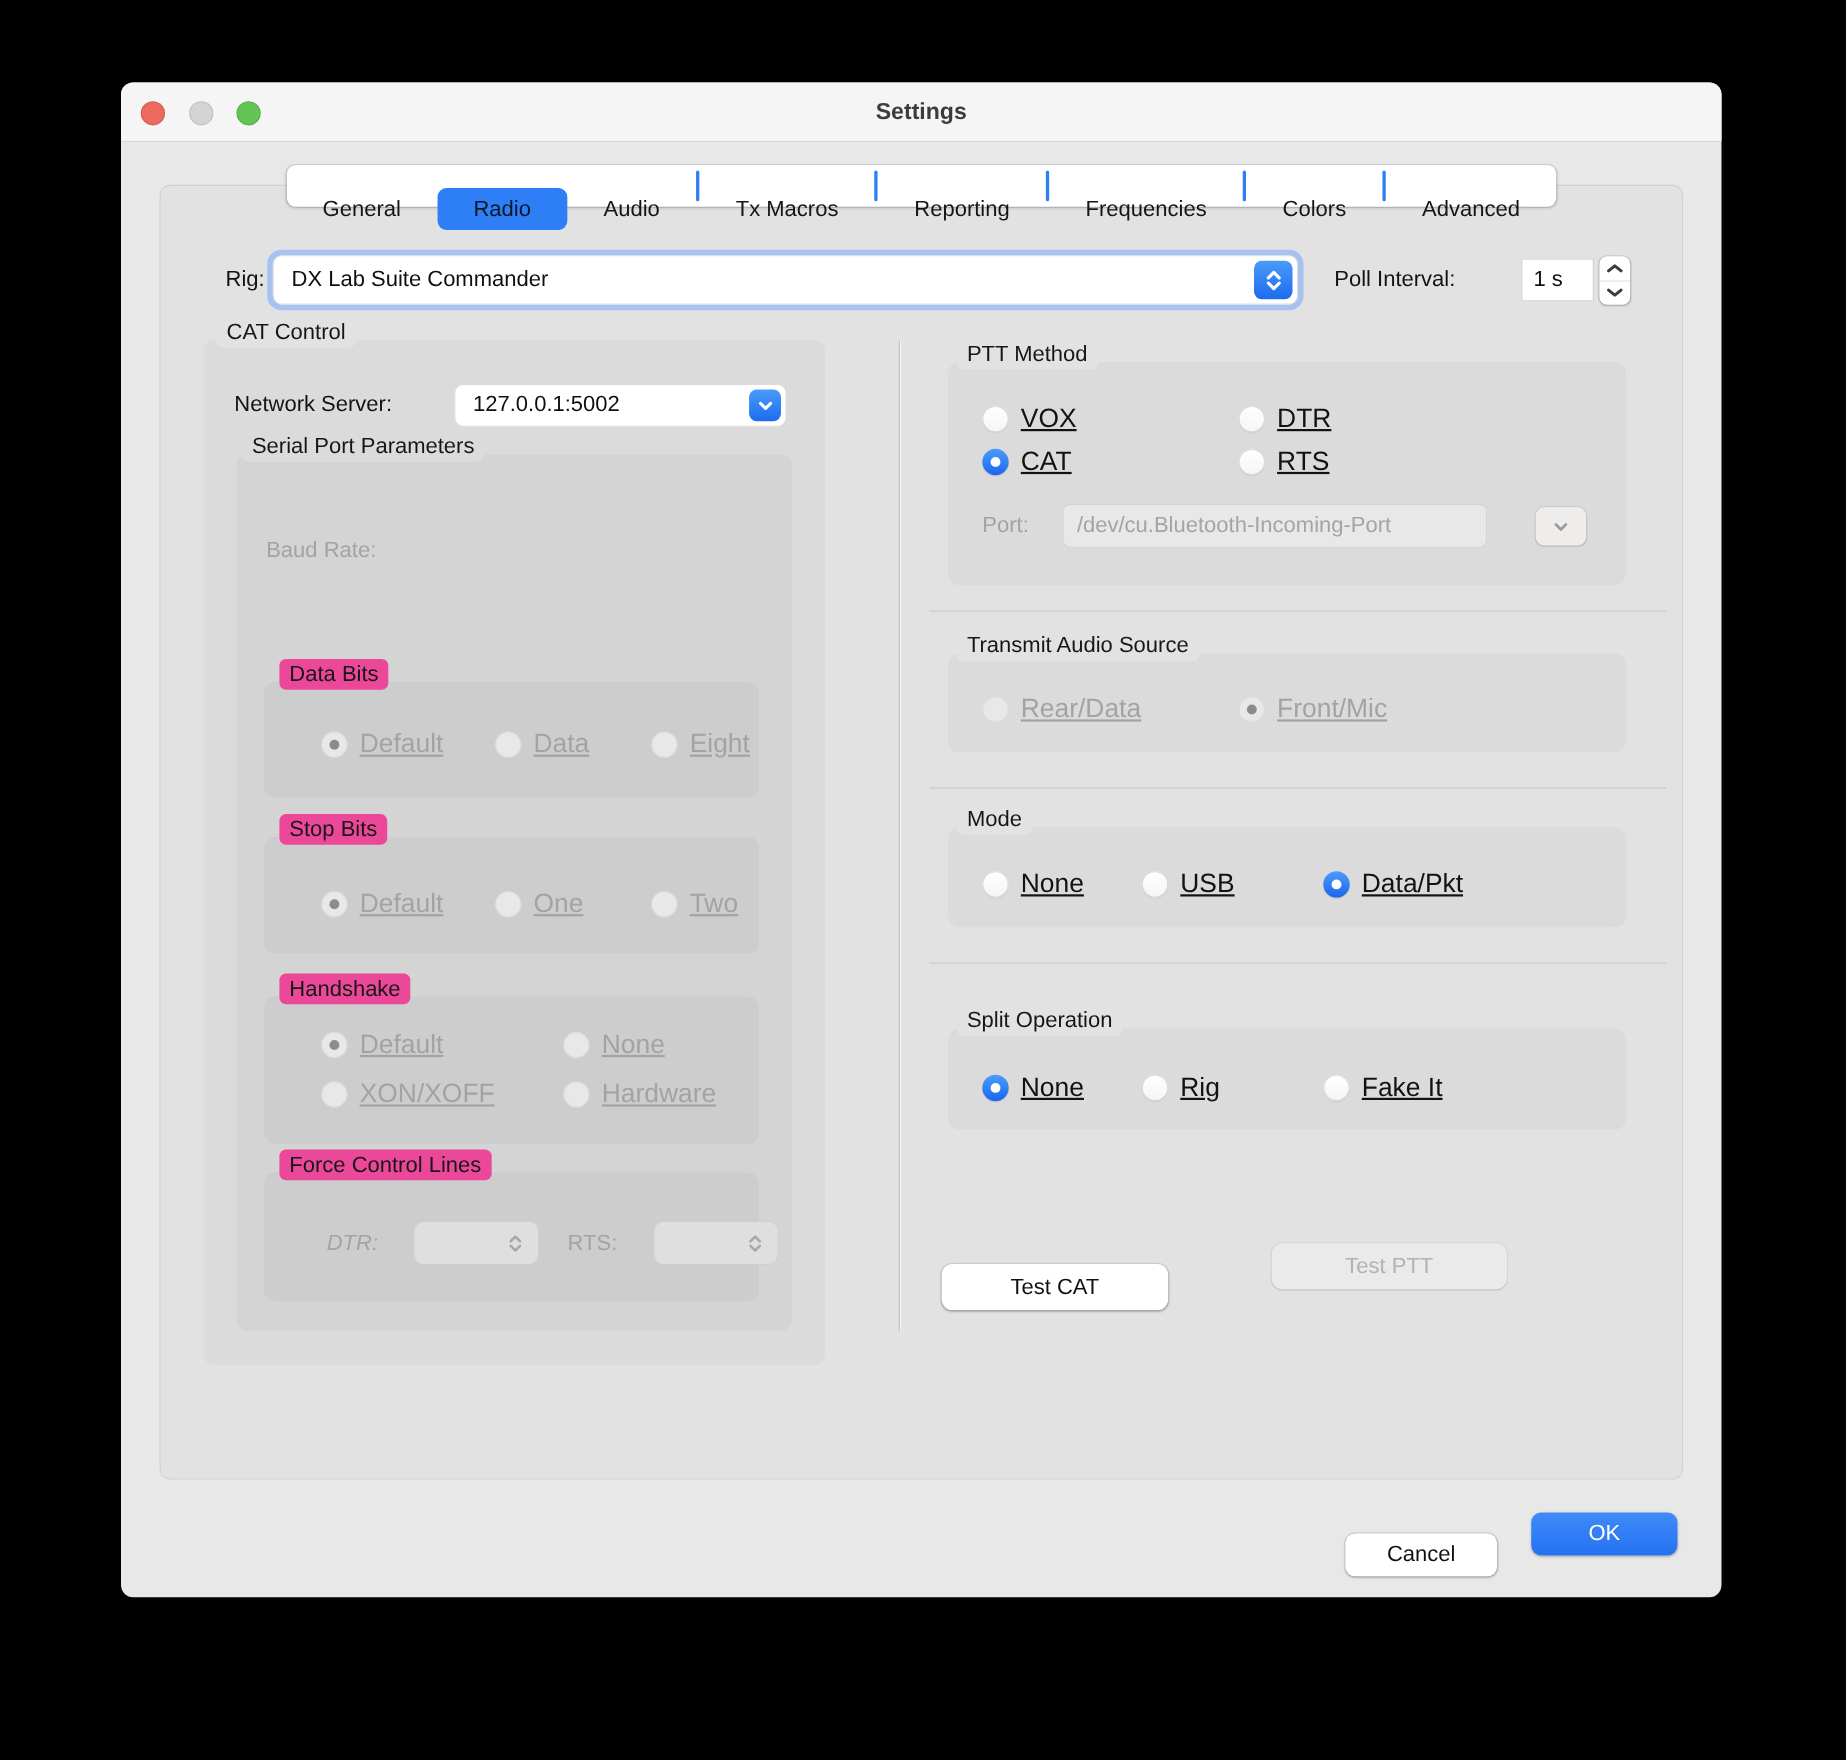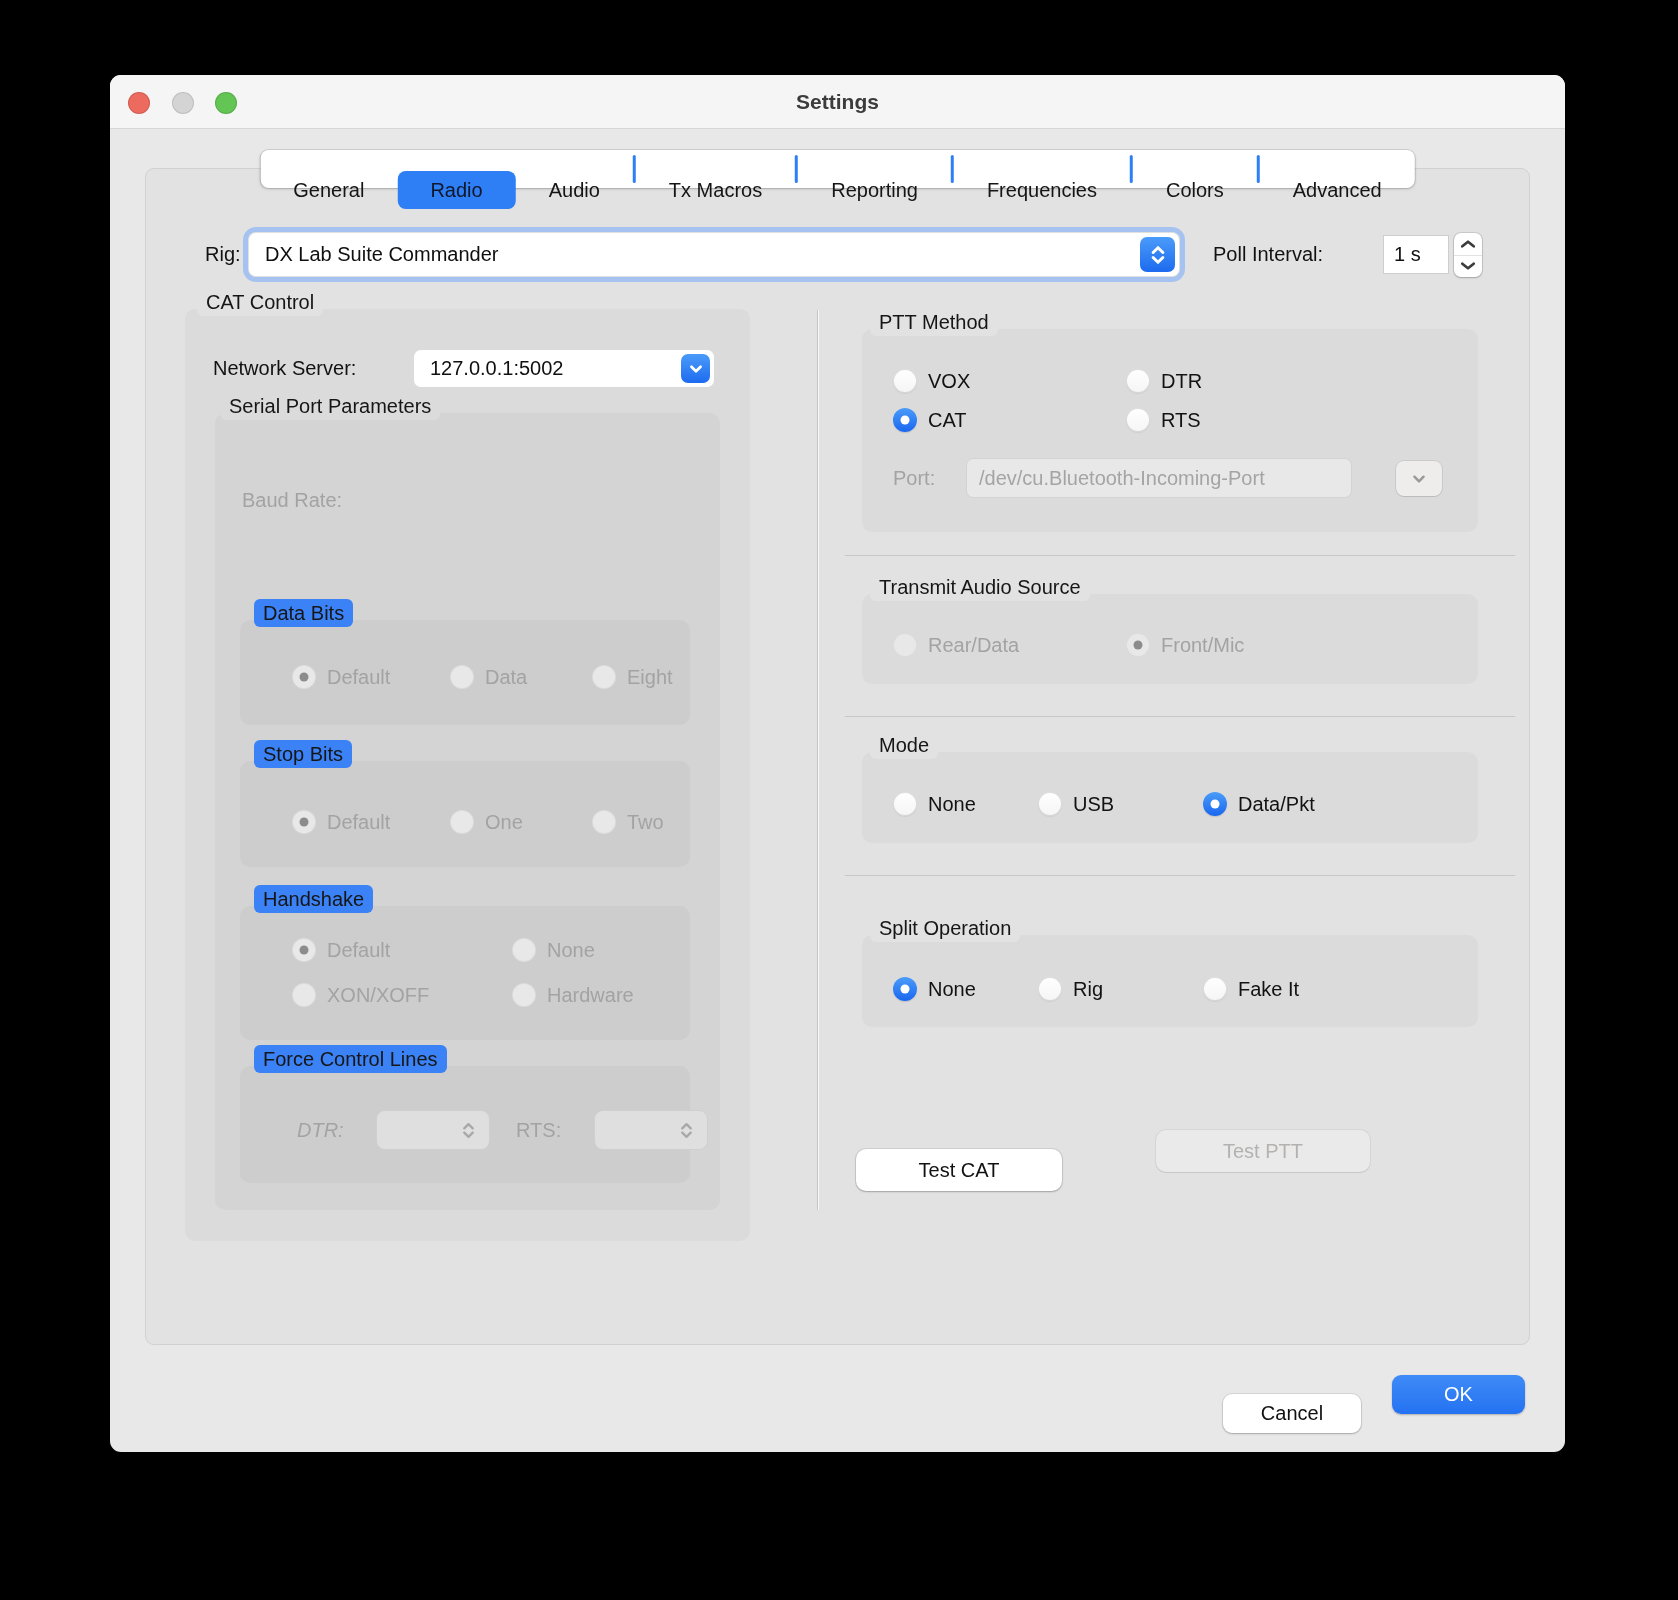--- a/index.html
+++ b/index.html
@@ -23,36 +23,36 @@
   .panel{position:absolute;left:35px;top:93px;width:1385px;height:1177px;background:#e3e2e2;
          border:1px solid #d2d1d1;border-radius:9px;}
   .box{position:absolute;border-radius:10px;}
   .lv1{background:#dcdbdb;}
   .lv2{background:#d5d4d4;}
   .lv3{background:#cecdcd;}
   .gl{position:absolute;height:28px;line-height:28px;font-size:20px;color:#161616;
       padding:0 9px;border-radius:6px;width:max-content;z-index:2;}
   .gl.onpanel{background:#e3e2e2;}
   .gl.onlv1{background:#dcdbdb;}
-  .gl.onlv2{background:#3b82f6;}
+  .gl.onlv2{background:#ec4899;}
   .lbl{font-size:20px;color:#121212;white-space:nowrap;}
   .dislbl{color:#a4a3a3;}
   .row{position:absolute;display:flex;align-items:center;}
   
   .ritem{position:absolute;display:flex;align-items:center;gap:11px;height:26px;}
   .rc{width:24px;height:24px;border-radius:50%;flex:none;position:relative;}
   .rc.en-off{background:linear-gradient(#ffffff,#f6f5f5);box-shadow:inset 0 0 0 1px rgba(0,0,0,.13),0 1px 1px rgba(0,0,0,.06);}
   .rc.en-on{background:linear-gradient(#4b9cfa,#1a67ef);box-shadow:0 1px 1px rgba(0,0,0,.12);}
   .rc.en-on::after{content:"";position:absolute;left:50%;top:50%;width:9px;height:9px;border-radius:50%;
                    background:#fff;transform:translate(-50%,-50%);}
   .rc.dis-off{background:#e9e8e8;box-shadow:inset 0 0 0 1px rgba(0,0,0,.055);}
   .rc.dis-on{background:#e9e8e8;box-shadow:inset 0 0 0 1px rgba(0,0,0,.055);}
   .rc.dis-on::after{content:"";position:absolute;left:50%;top:50%;width:9px;height:9px;border-radius:50%;
                     background:#8d8c8c;transform:translate(-50%,-50%);}
-  .rlabel{font-size:20px;color:#121212;white-space:nowrap;}
+  .rlabel{font-size:24px;color:#121212;white-space:nowrap;text-decoration:underline;}
   .dis .rlabel{color:#a4a3a3;}
   
   .combo{position:absolute;background:#fff;border-radius:8px;display:flex;align-items:center;
          box-shadow:inset 0 0 0 1px rgba(0,0,0,.14);}
   .combo .val{flex:1;padding-left:17px;font-size:20px;color:#0f0f0f;white-space:nowrap;overflow:hidden;}
   .bluebtn{display:flex;align-items:center;justify-content:center;border-radius:7px;
            background:linear-gradient(#4b9bfa,#1d6bef);color:#fff;flex:none;}
   .focusring{box-shadow:inset 0 0 0 1px rgba(0,0,0,.12),0 0 0 5px #a6c2f0;}
   .disfield{position:absolute;border-radius:8px;display:flex;align-items:center;color:#a5a4a4;font-size:20px;}
   .dd-dis{background:#e0dfdf;box-shadow:inset 0 0 0 1px rgba(0,0,0,.07);}

